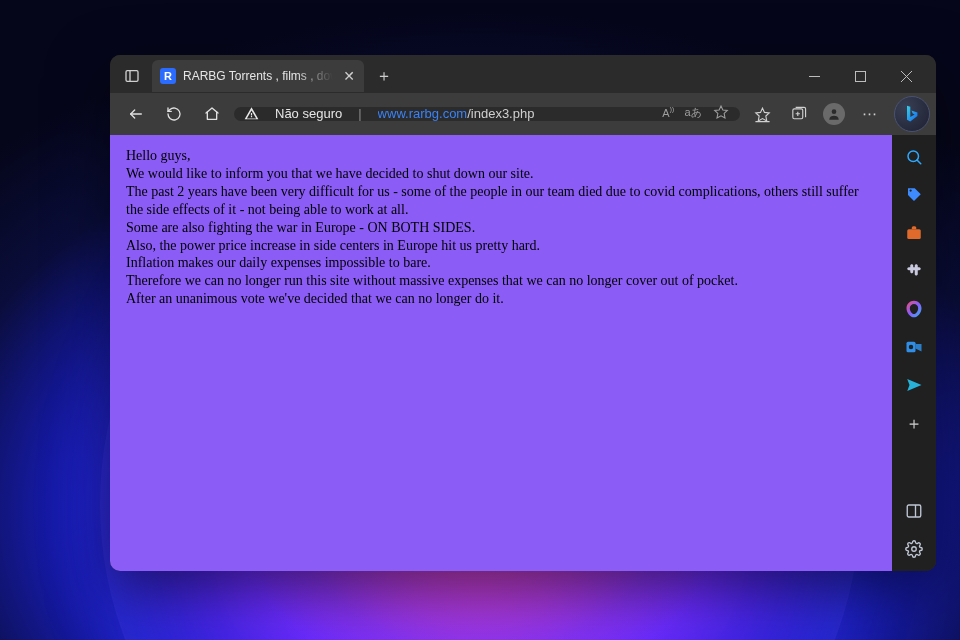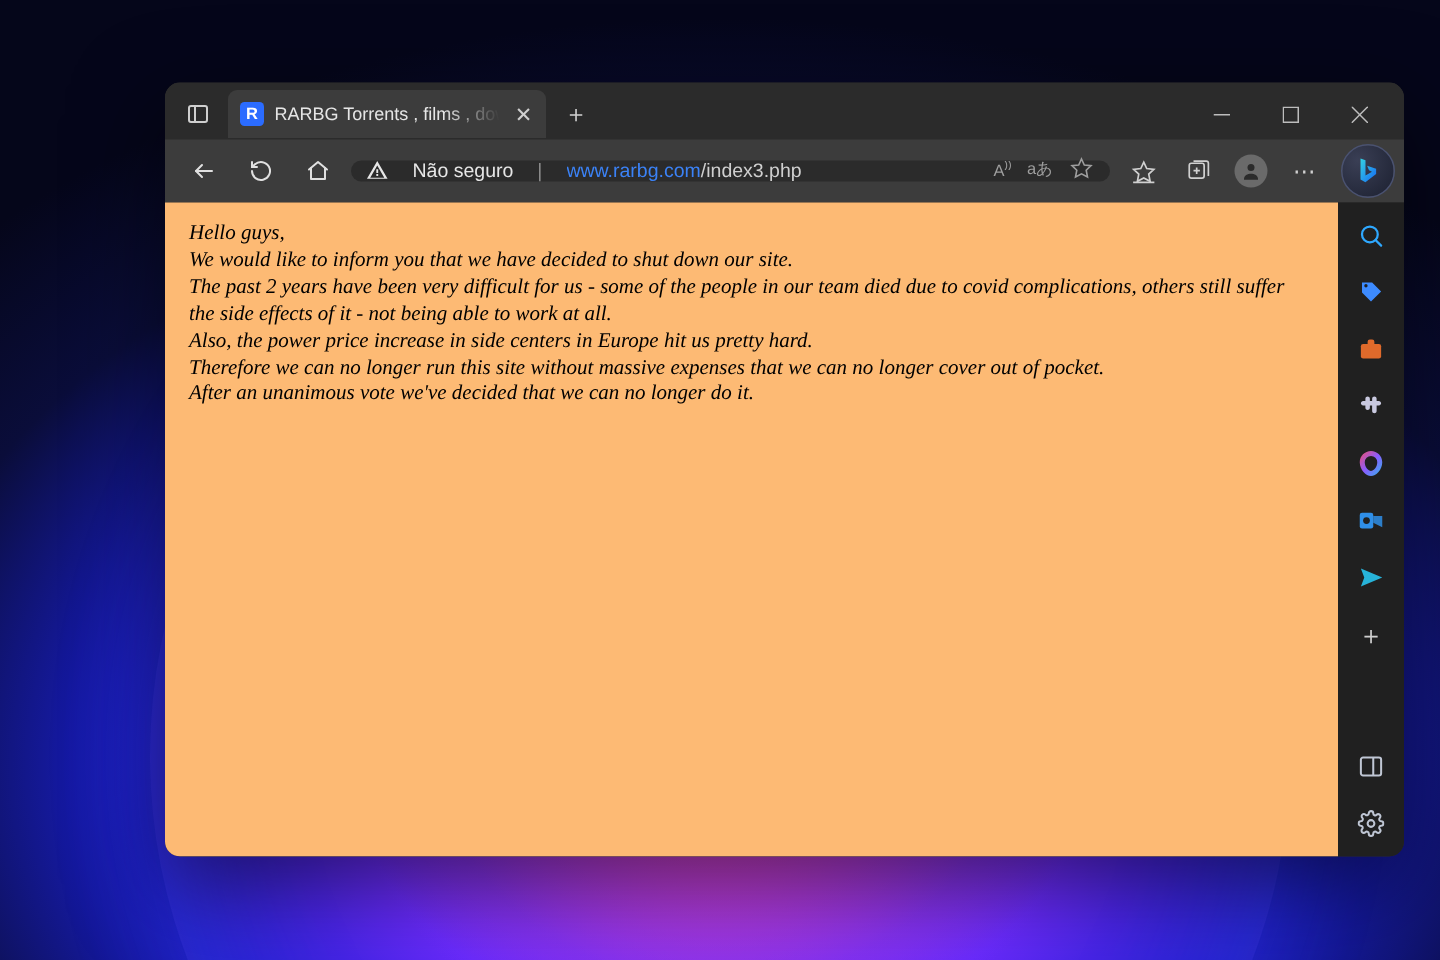--- a/index.html
+++ b/index.html
@@ -201,28 +201,27 @@
       margin-left:4px;
     }
 
     .content-row {
       flex: 1;
       display: flex;
       min-height: 0;
     }
     .page {
       flex: 1;
-      background: #fdba74;
+      background: #8b5cf6;
       padding: 12px 16px;
       font-family: "Times New Roman", Times, serif;
       font-size: 14px;
       line-height: 1.28;
       color: #000;
       overflow-y: auto;
-      font-style: italic;
     }
     .page p { margin: 0; }
 
     .sidebar {
       width: 44px;
       background: #202020;
       display: flex;
       flex-direction: column;
       align-items: center;
       padding: 10px 0;
@@ -362,21 +361,23 @@
           </svg>
       </div>
     </div>
   </div>
 
   <div class="content-row">
     <div class="page" id="page-content">
         <p>Hello guys,</p>
         <p>We would like to inform you that we have decided to shut down our site.</p>
         <p>The past 2 years have been very difficult for us - some of the people in our team died due to covid complications, others still suffer the side effects of it - not being able to work at all.</p>
+        <p>Some are also fighting the war in Europe - ON BOTH SIDES.</p>
         <p>Also, the power price increase in side centers in Europe hit us pretty hard.</p>
+        <p>Inflation makes our daily expenses impossible to bare.</p>
         <p>Therefore we can no longer run this site without massive expenses that we can no longer cover out of pocket.</p>
         <p>After an unanimous vote we've decided that we can no longer do it.</p>
       </div>
 
     <div class="sidebar">
       <div class="sb-ico sb-search">
         <svg viewBox="0 0 24 24" fill="none" stroke="currentColor" stroke-width="2" stroke-linecap="round">
             <circle cx="11" cy="11" r="7"></circle>
             <line x1="21" y1="21" x2="16" y2="16"></line>
           </svg>

